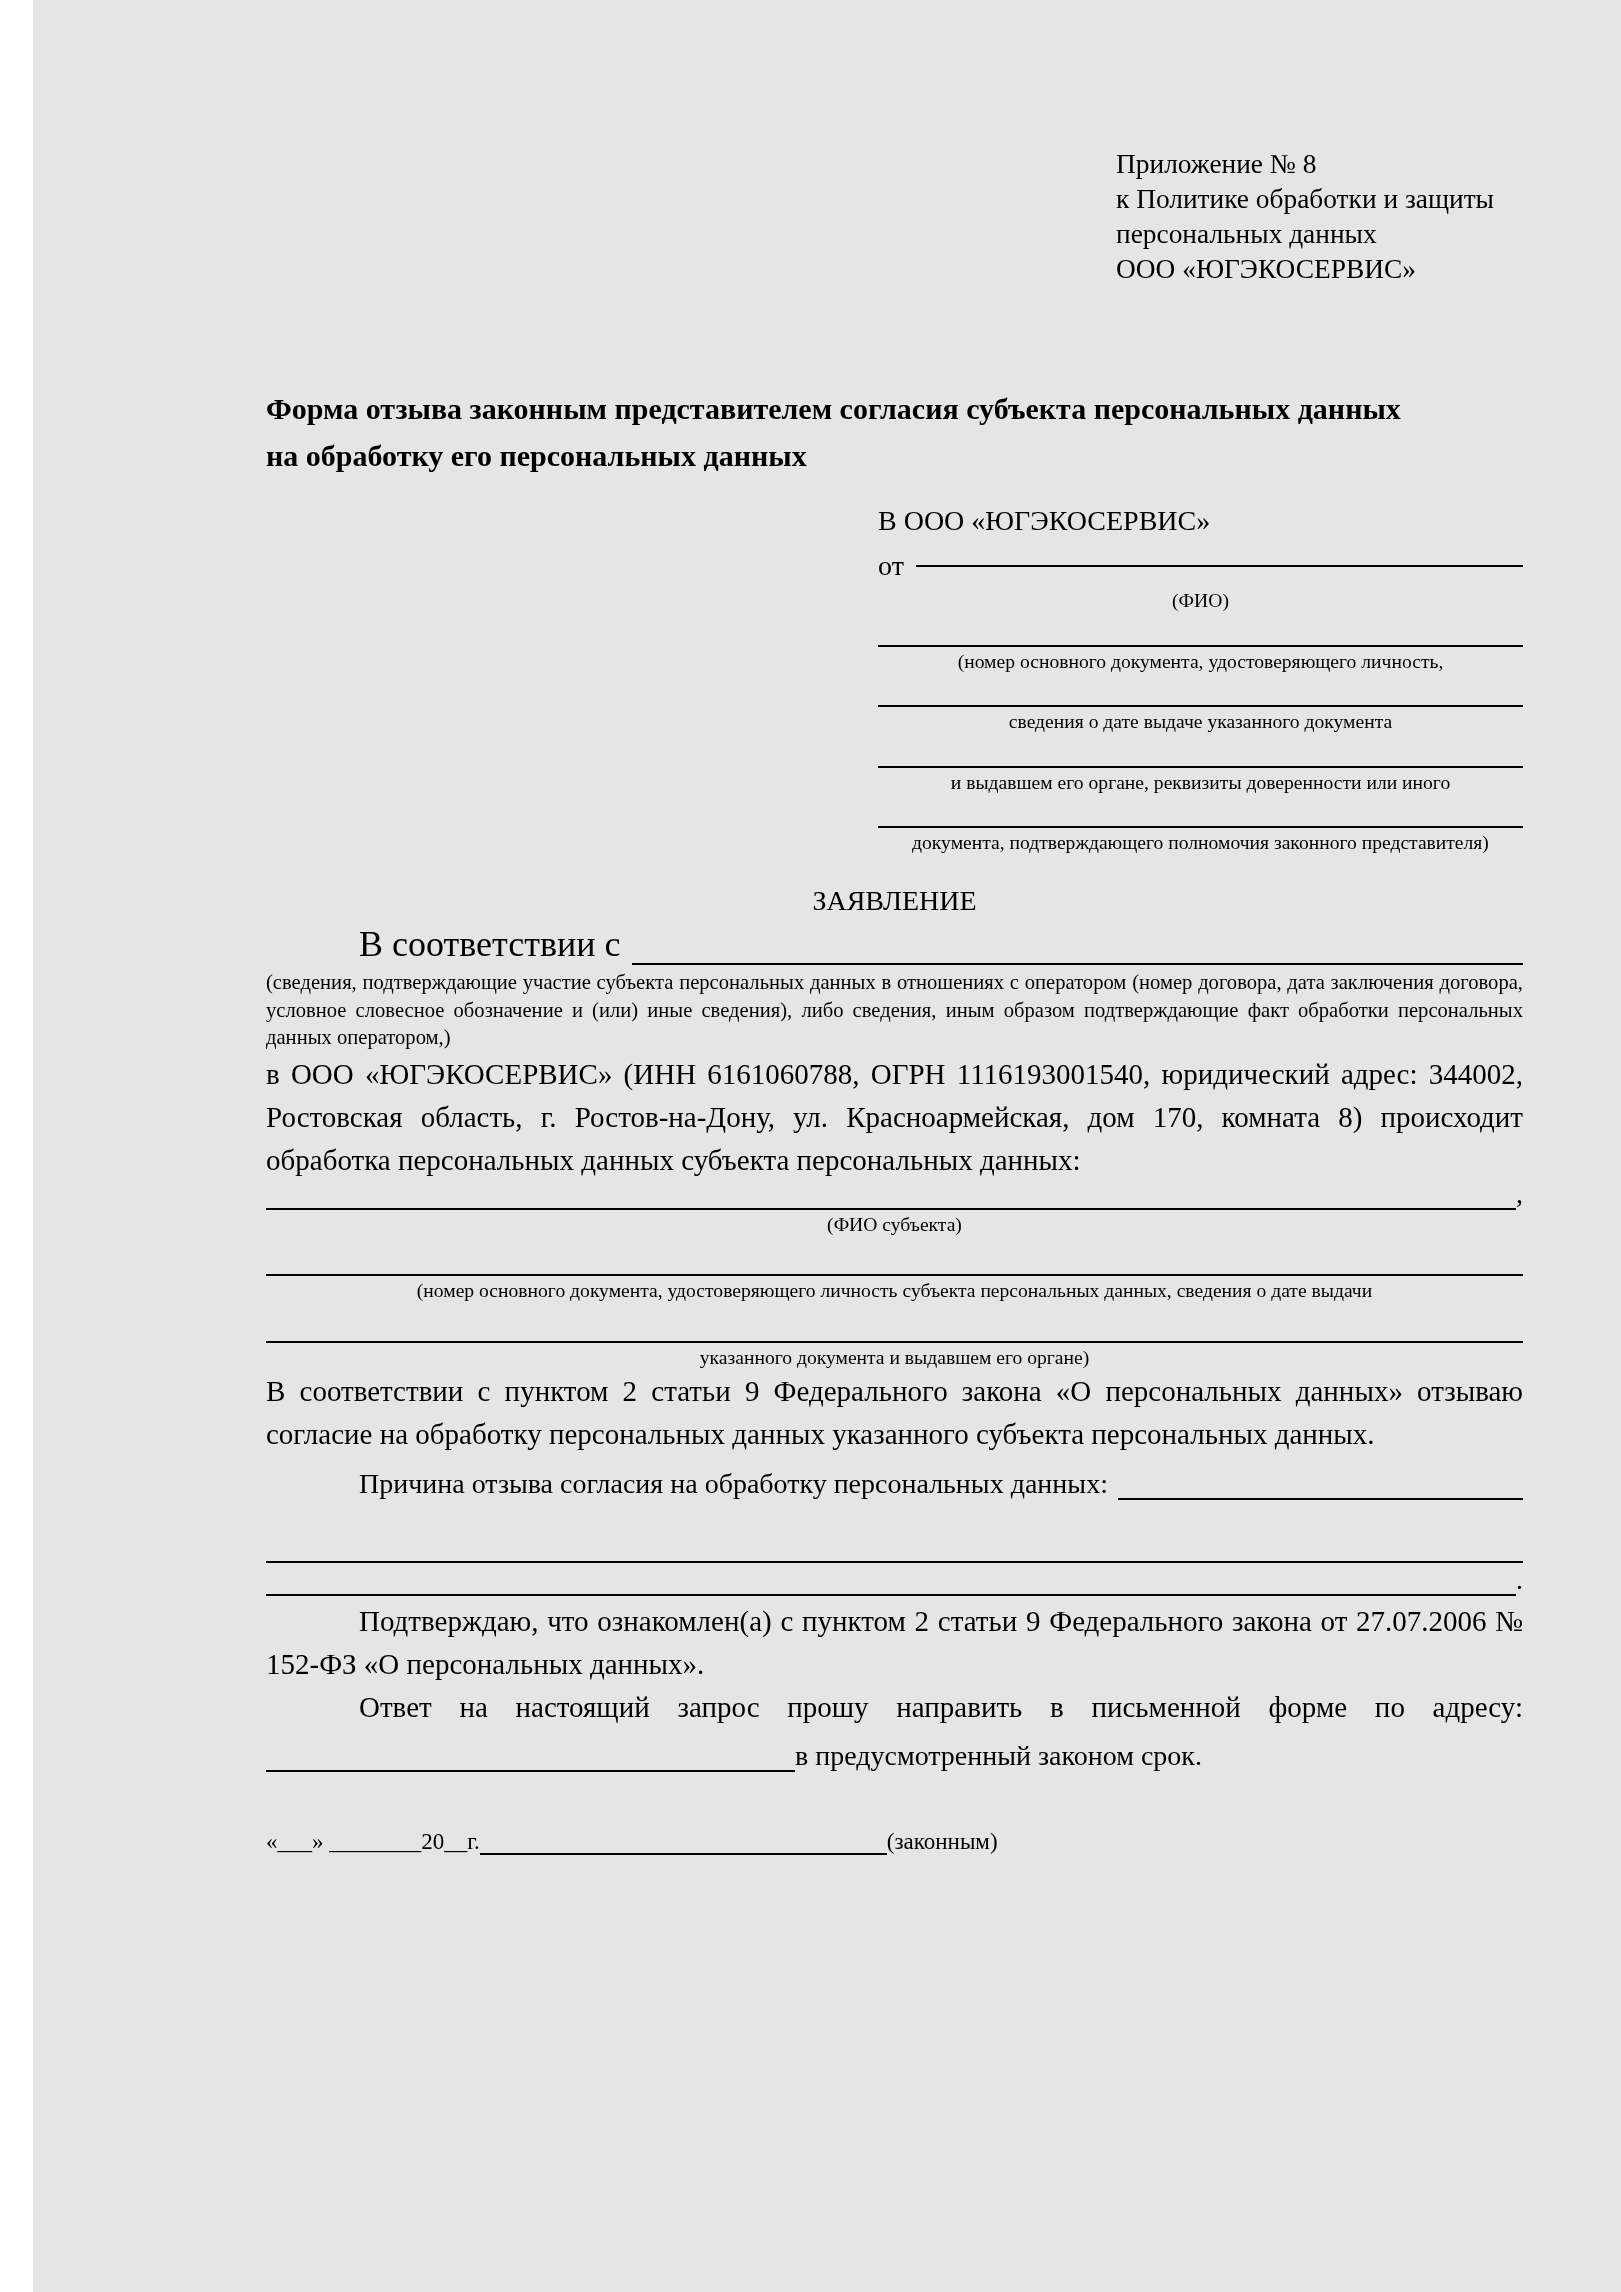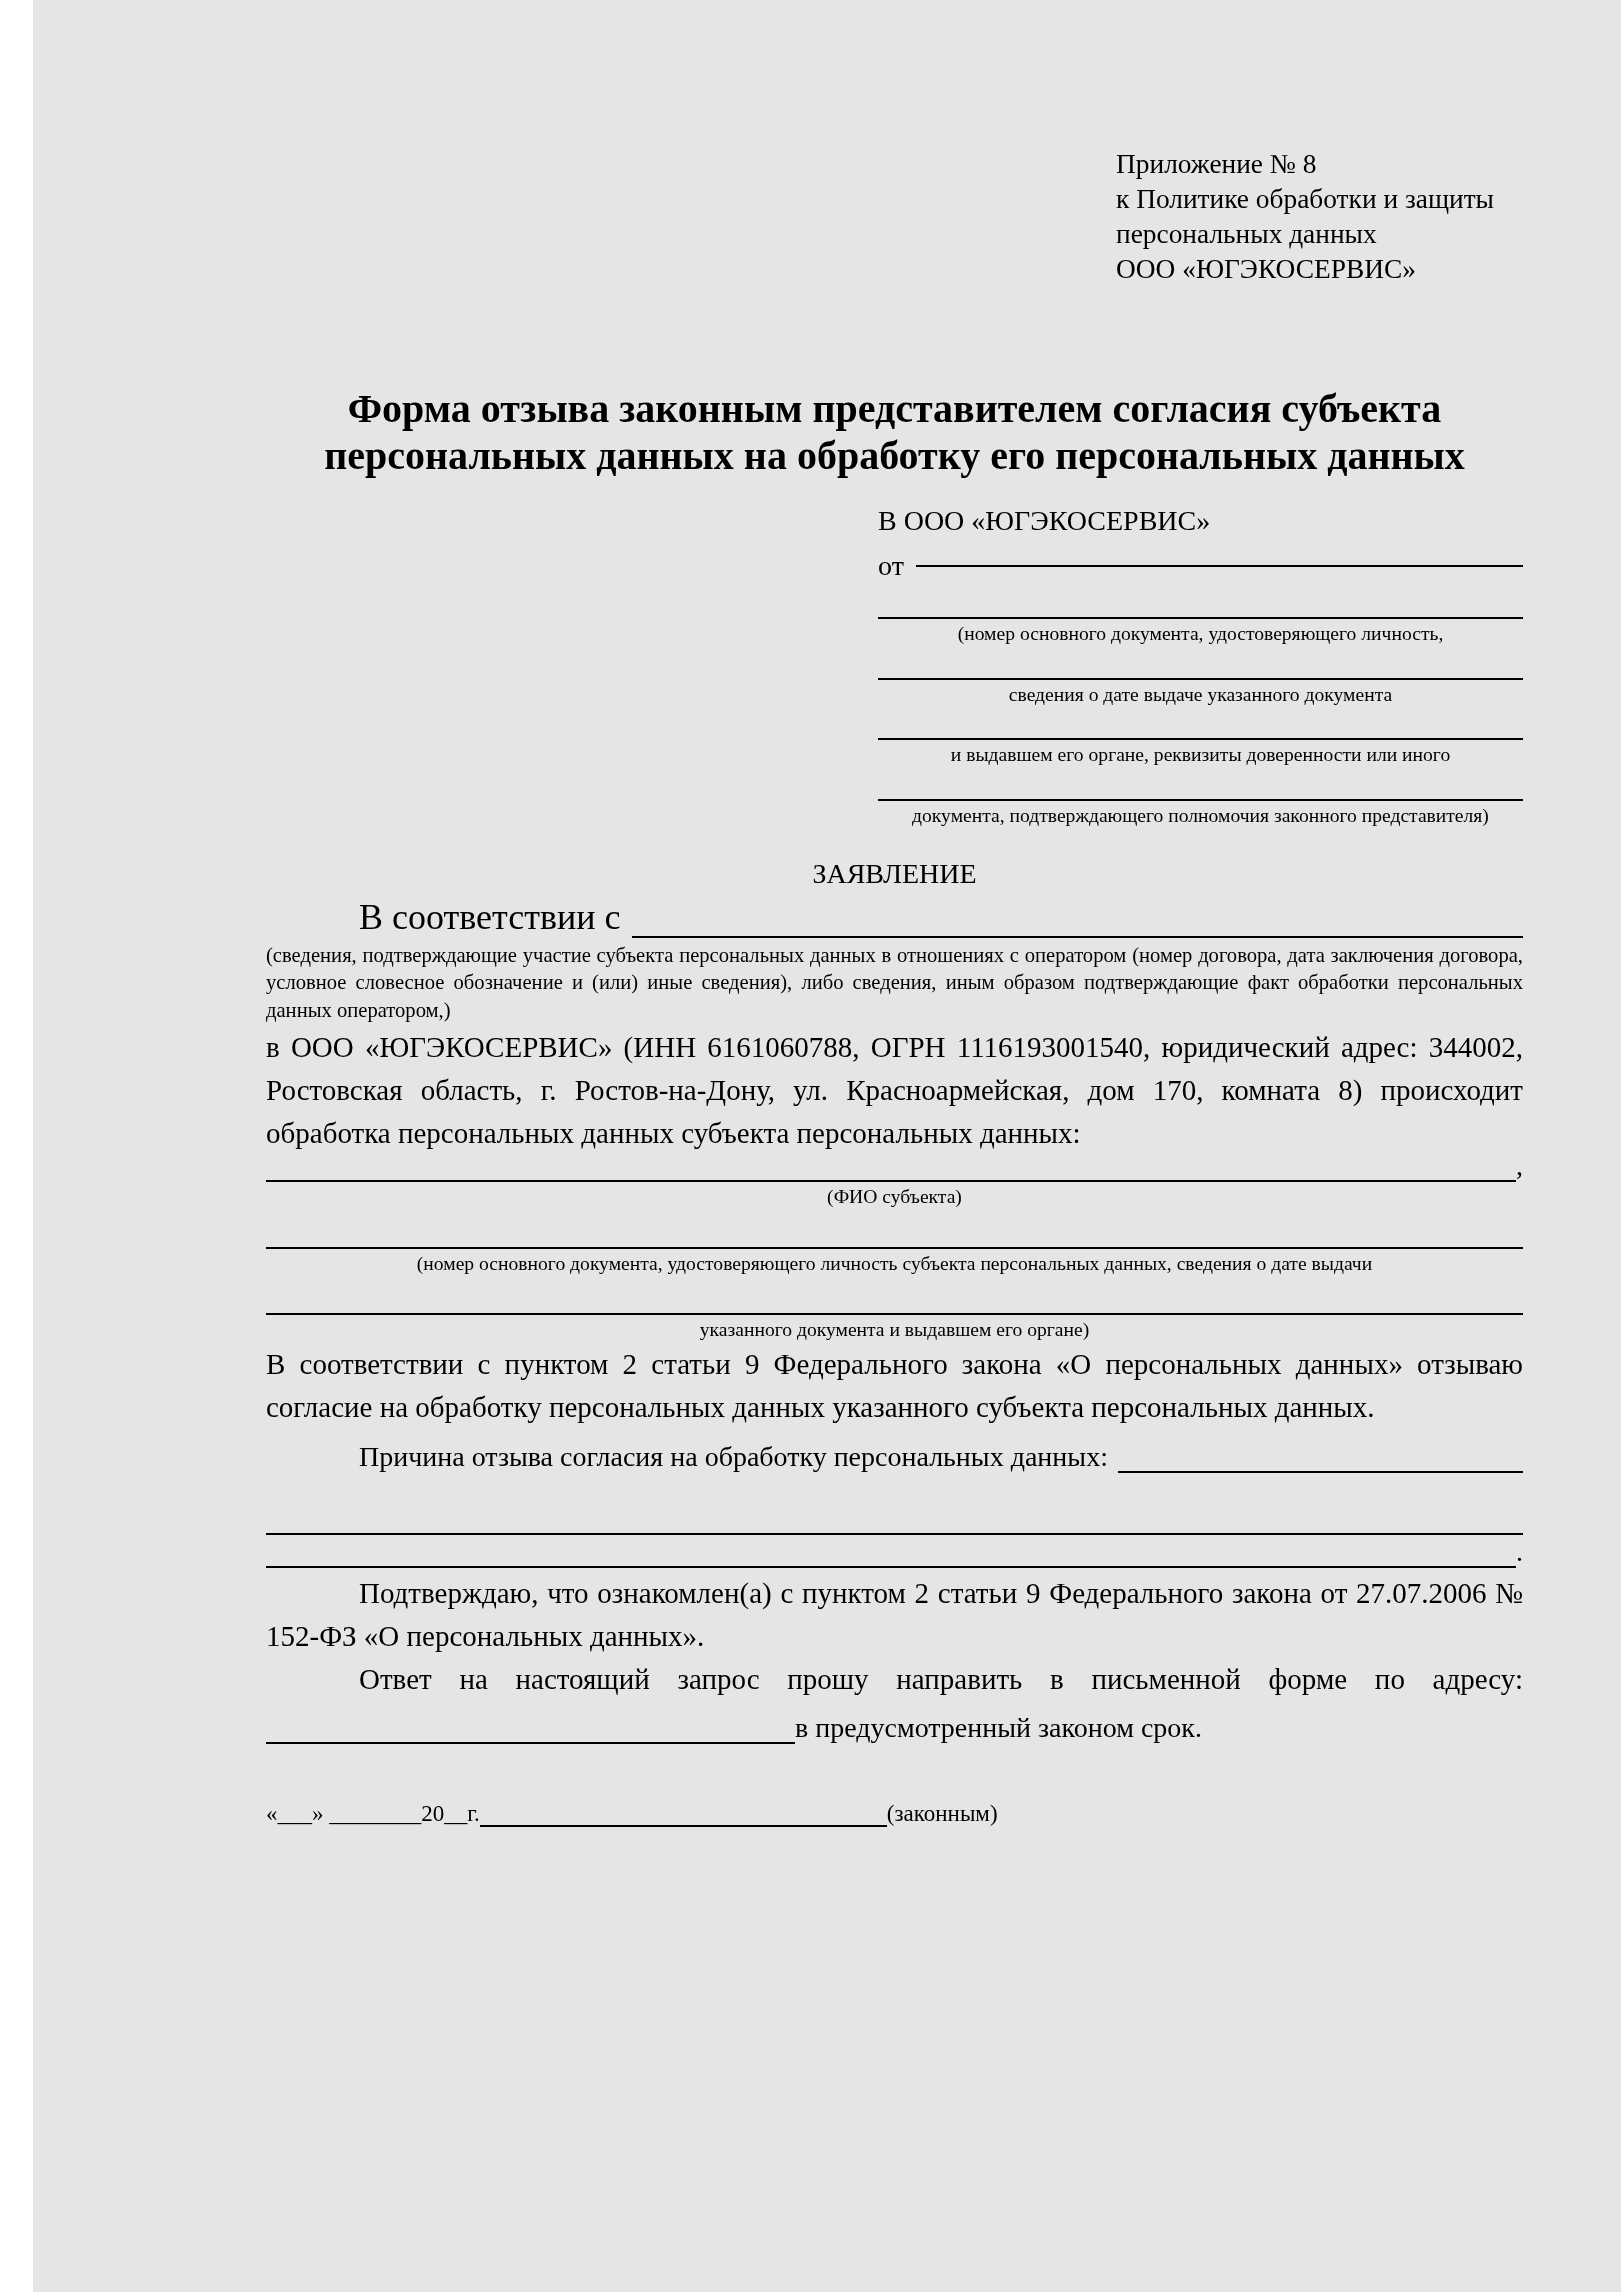--- a/index.html
+++ b/index.html
@@ -11,22 +11,22 @@
     background:#e5e5e5;
     padding:147px 131px 0 233px;
     overflow:hidden;
     margin-left:33px;
   }
   
   .appendix { margin-left:850px; font-size:27.4px; line-height:35px; }
   
   .title {
     margin-top:98px;
-    font-size:40px; font-weight:bold;
-    line-height:47px; text-align:center;
+    font-size:30px; font-weight:bold;
+    line-height:47px; 
   }
   .title .inner { display:inline-block; max-width:1166px; }
   
   .recipient { margin-left:612px; margin-top:21.6px; font-size:28px; line-height:39px; }
   .uline { border-bottom:2.9px solid #000; }
   .from-row { display:flex; align-items:center; margin-top:5.9px; height:41px; }
   .from-row .lbl { white-space:nowrap; padding-right:11.8px; }
   .from-row .uline { flex:1; }
   .cap { font-size:19.6px; line-height:25.5px; text-align:center; margin-top:2px; }
   .blank { height:33px; border-bottom:2.9px solid #000; }
@@ -72,20 +72,21 @@
   <div class="title">
     <span class="inner">Форма отзыва законным представителем согласия субъекта персональных данных на обработку его персональных данных</span>
   </div>
 
   <div class="recipient">
     <div>В ООО «ЮГЭКОСЕРВИС»</div>
     <div class="from-row">
       <span class="lbl">от</span>
       <span class="uline"></span>
     </div>
+    <div class="cap">(ФИО)</div>
 
     <div class="blank"></div>
     <div class="cap">(номер основного документа, удостоверяющего личность,</div>
 
     <div class="blank"></div>
     <div class="cap">сведения о дате выдаче указанного документа</div>
 
     <div class="blank"></div>
     <div class="cap">и выдавшем его органе, реквизиты доверенности или иного</div>
 

